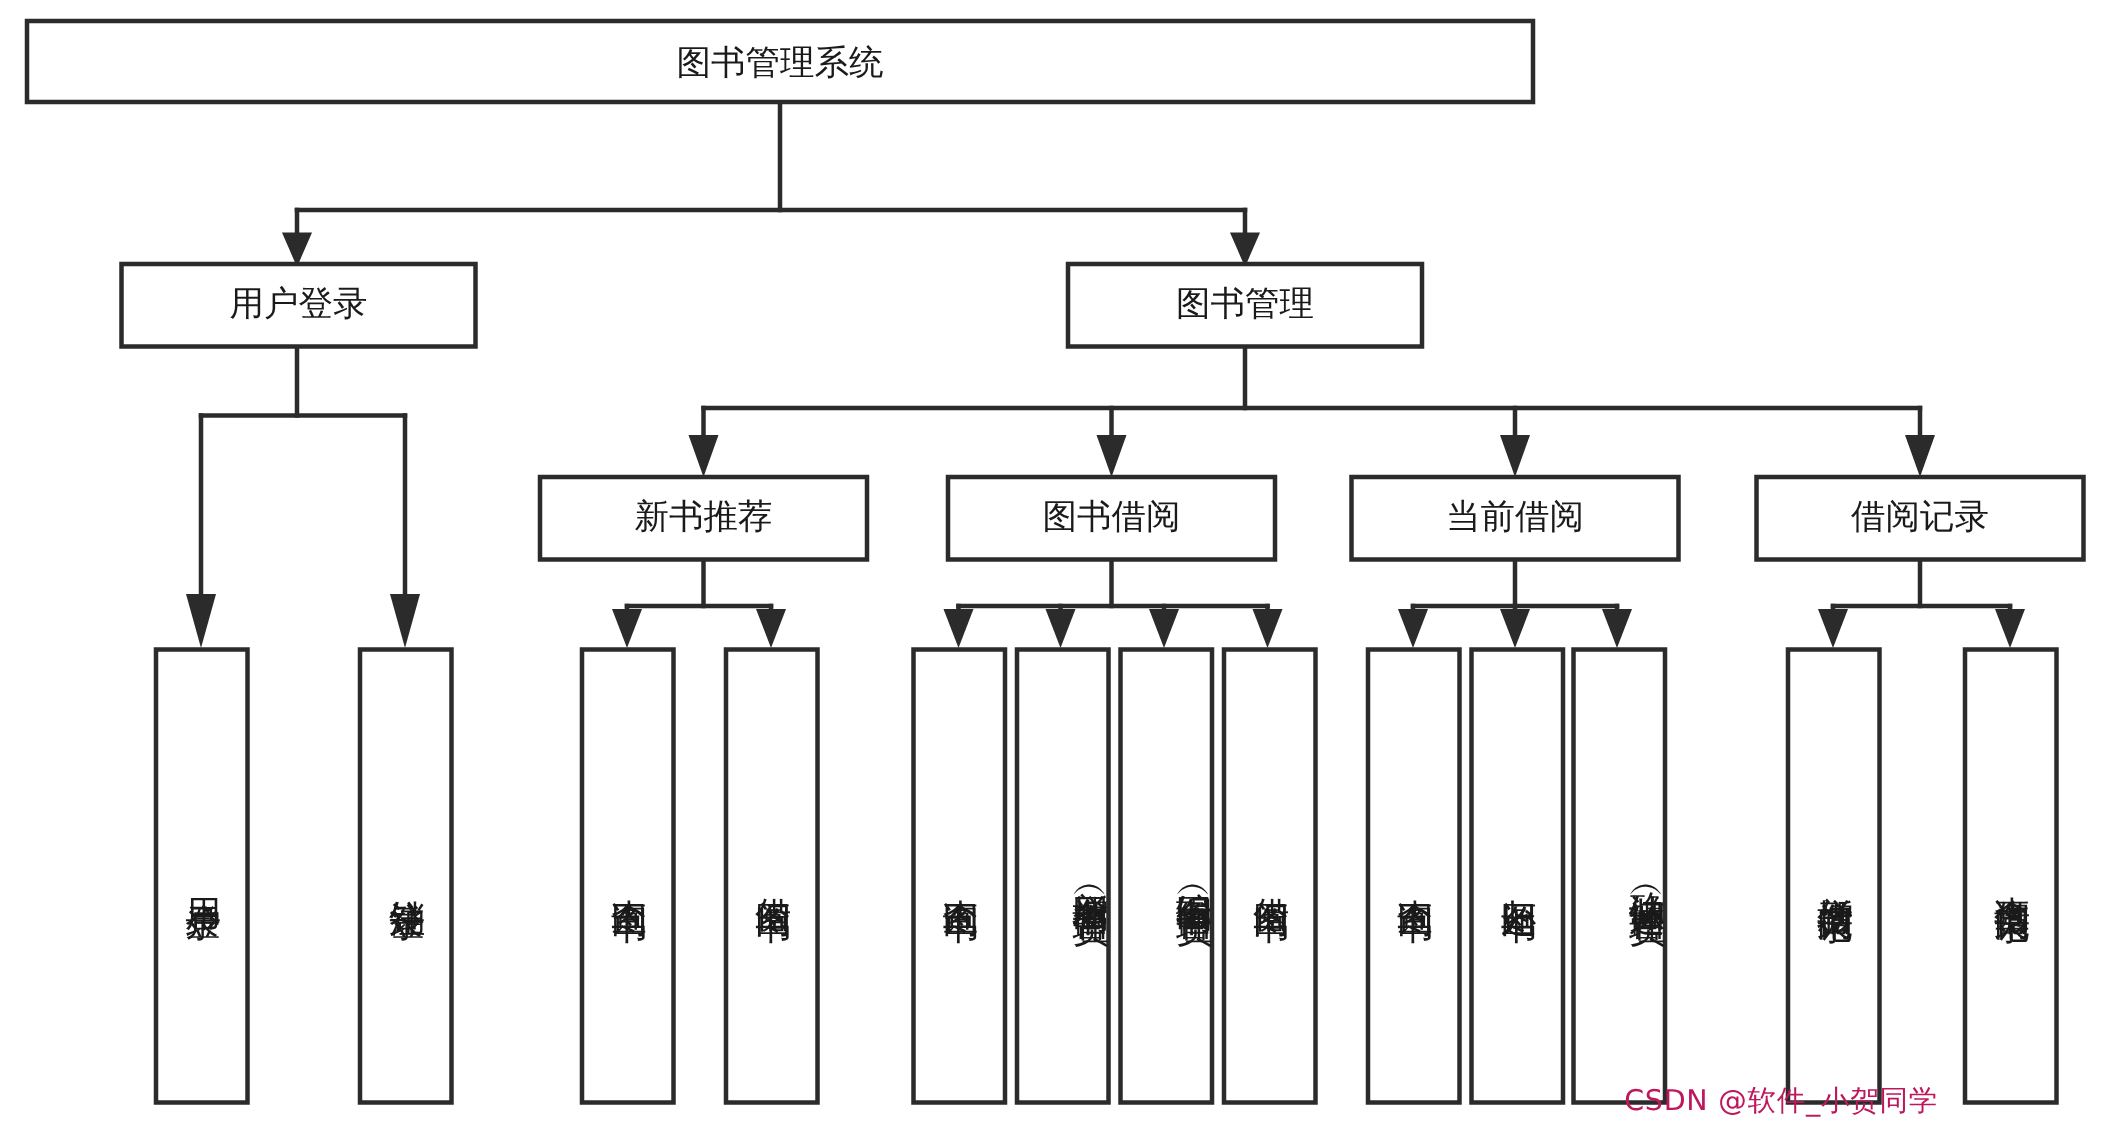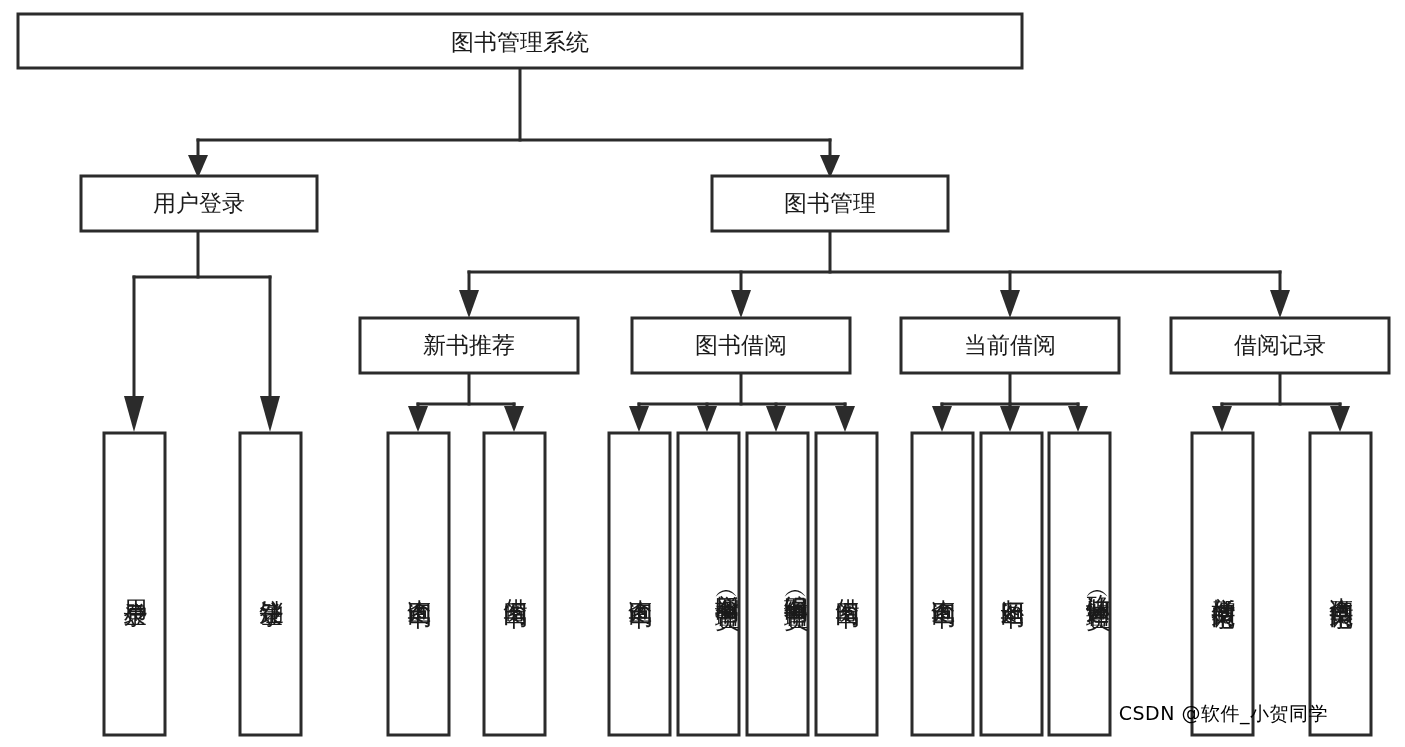--- a/index.html
+++ b/index.html
@@ -11,21 +11,20 @@
     width: 1405px;
     height: 747px;
     font-family: "DejaVu Sans", "Liberation Sans", sans-serif;
     overflow: hidden;
   }
   #diagram-root {
     position: relative;
     width: 1300px;
     height: 747px;
     background: #ffffff;
-    padding-left: 36px;
   }
   svg#tree-svg {
     position: absolute;
     left: 0;
     top: 0;
     width: 1405px;
     height: 747px;
     display: block;
   }
   .node-box {
@@ -62,24 +61,24 @@
     line-height: 1.08;
     color: #1a1a1a;
     letter-spacing: 2px;
     white-space: nowrap;
     text-align: center;
     pointer-events: none;
   }
   .watermark {
     position: absolute;
     right: 8px;
-    bottom: 20px;
+    bottom: 0;
     font-family: "DejaVu Sans", "Liberation Sans", sans-serif;
     font-size: 19px;
-    color: #000000;
+    color: #be185d;
     white-space: nowrap;
     letter-spacing: 0.5px;
   }
 </style>
 </head>
 <body>
 
 <div id="diagram-root">
 
   <svg id="tree-svg" viewBox="0 0 1405 747">

